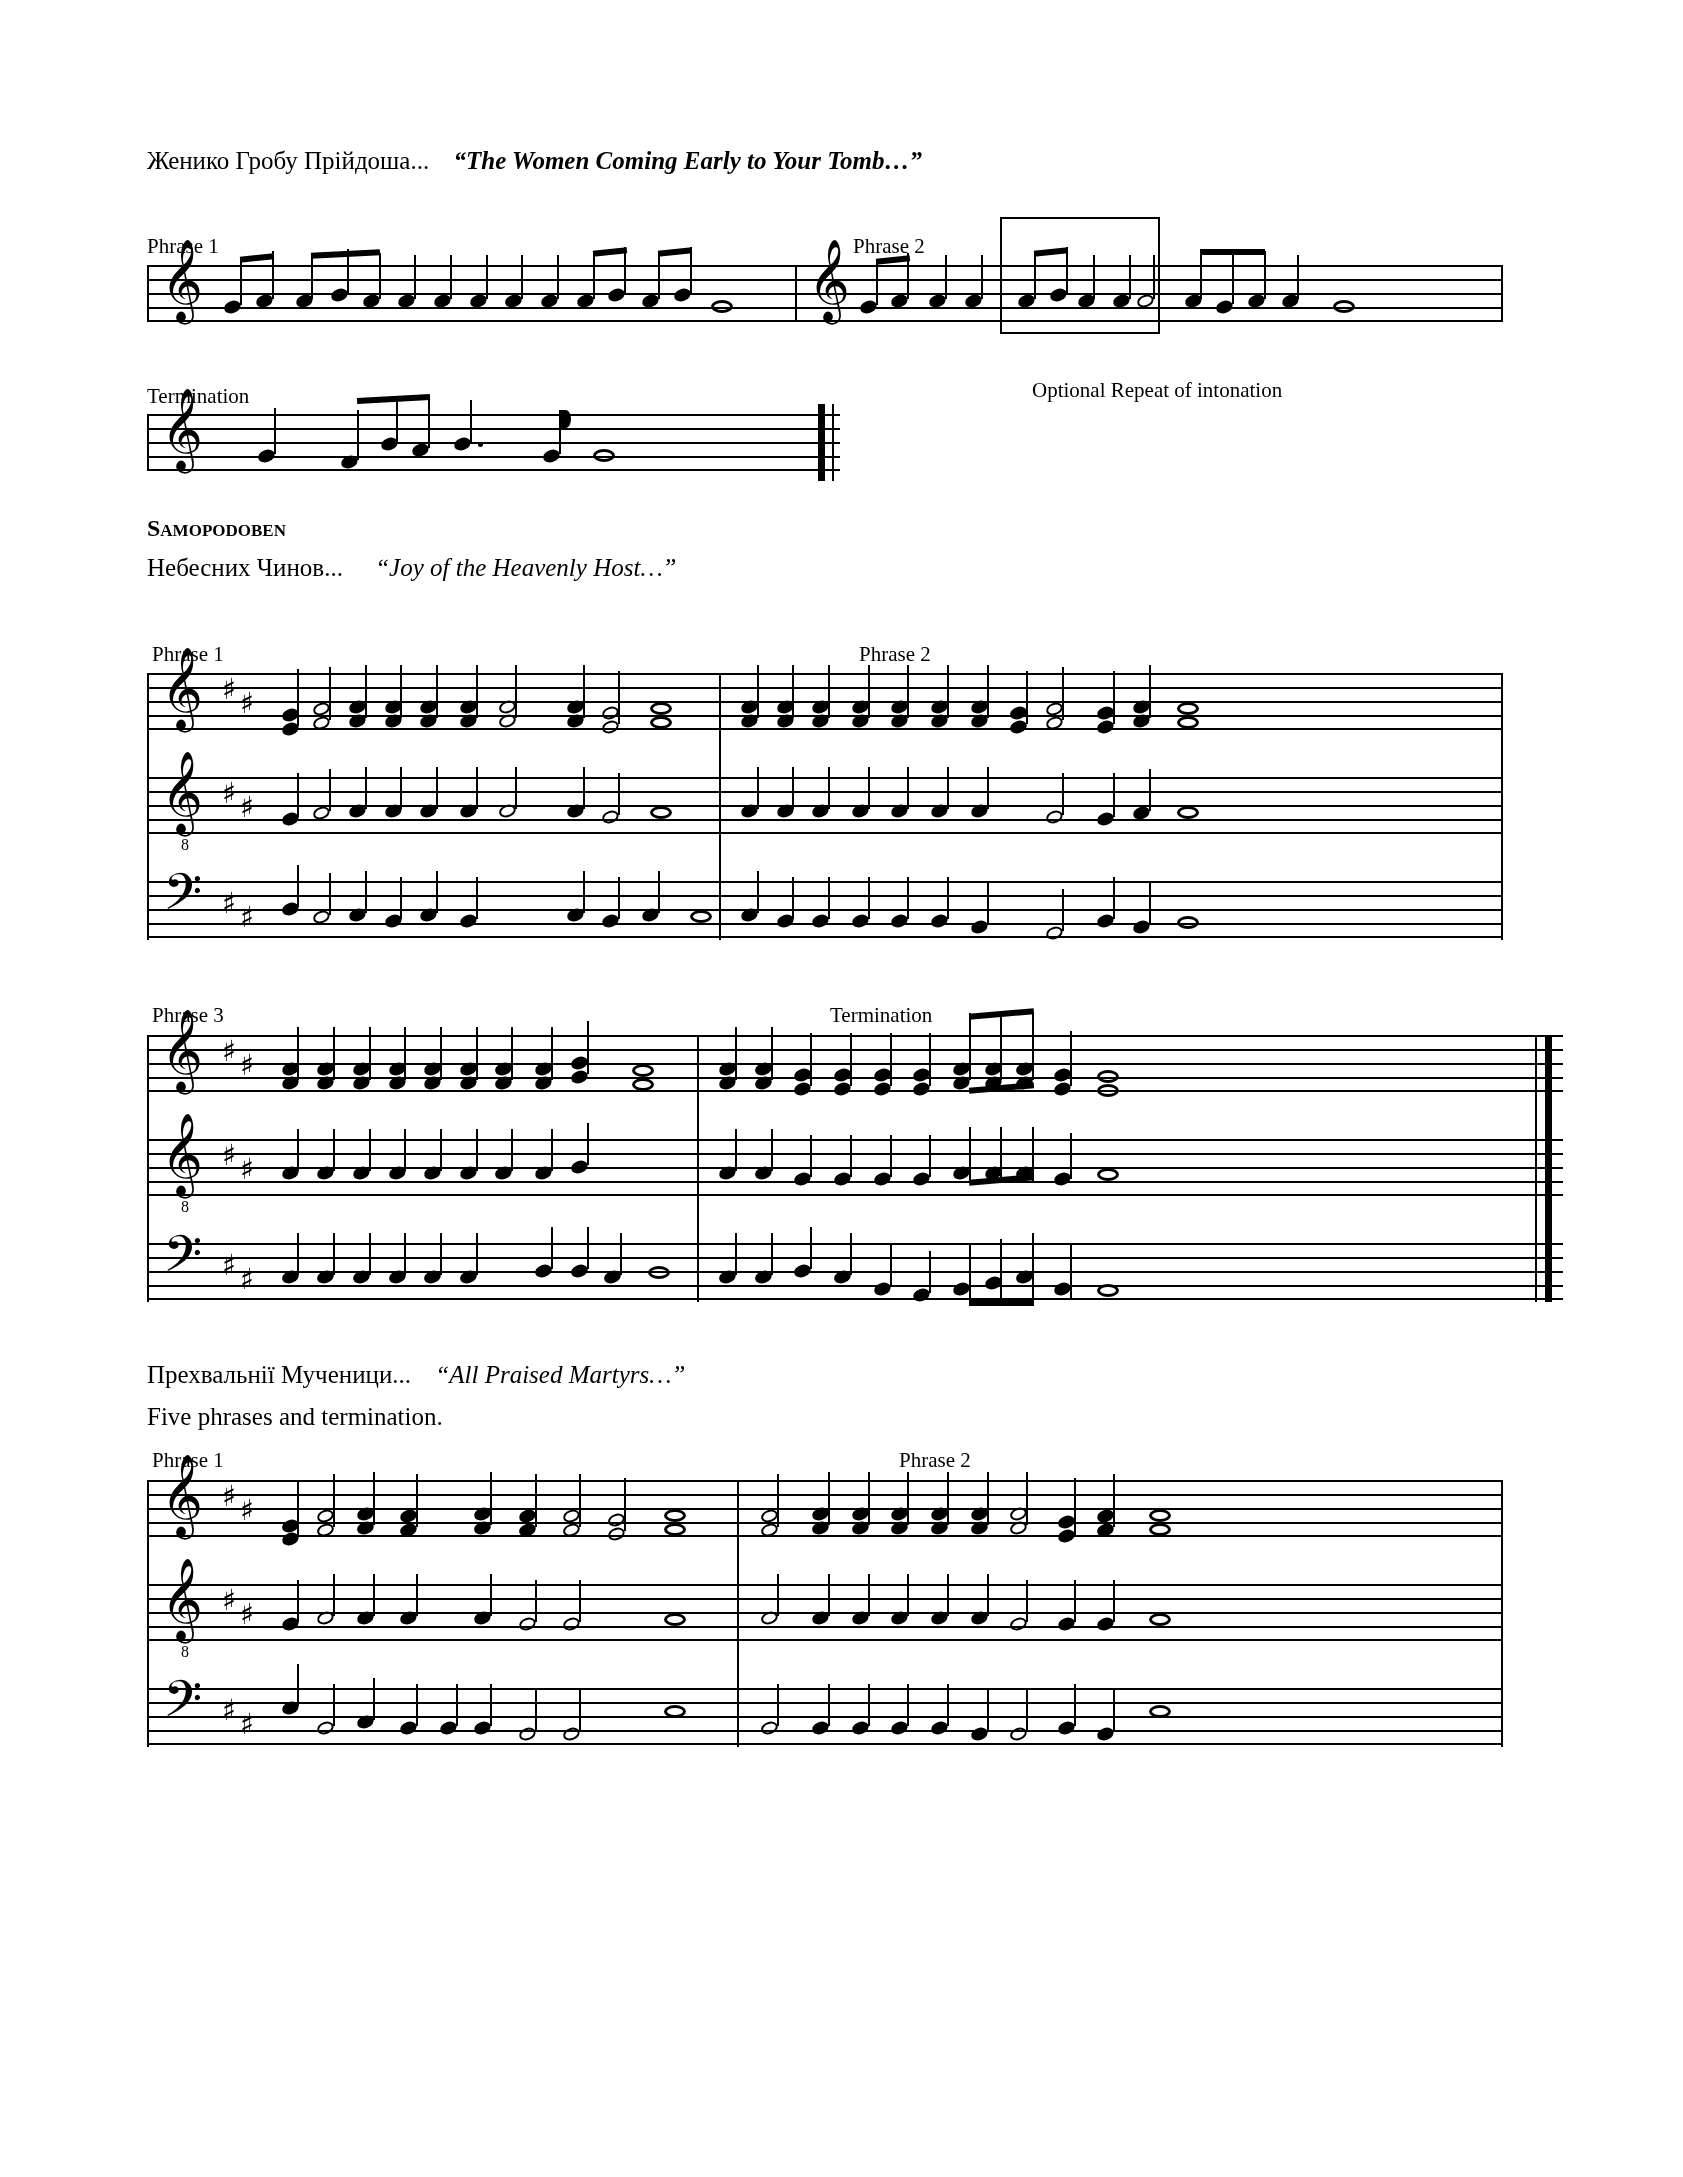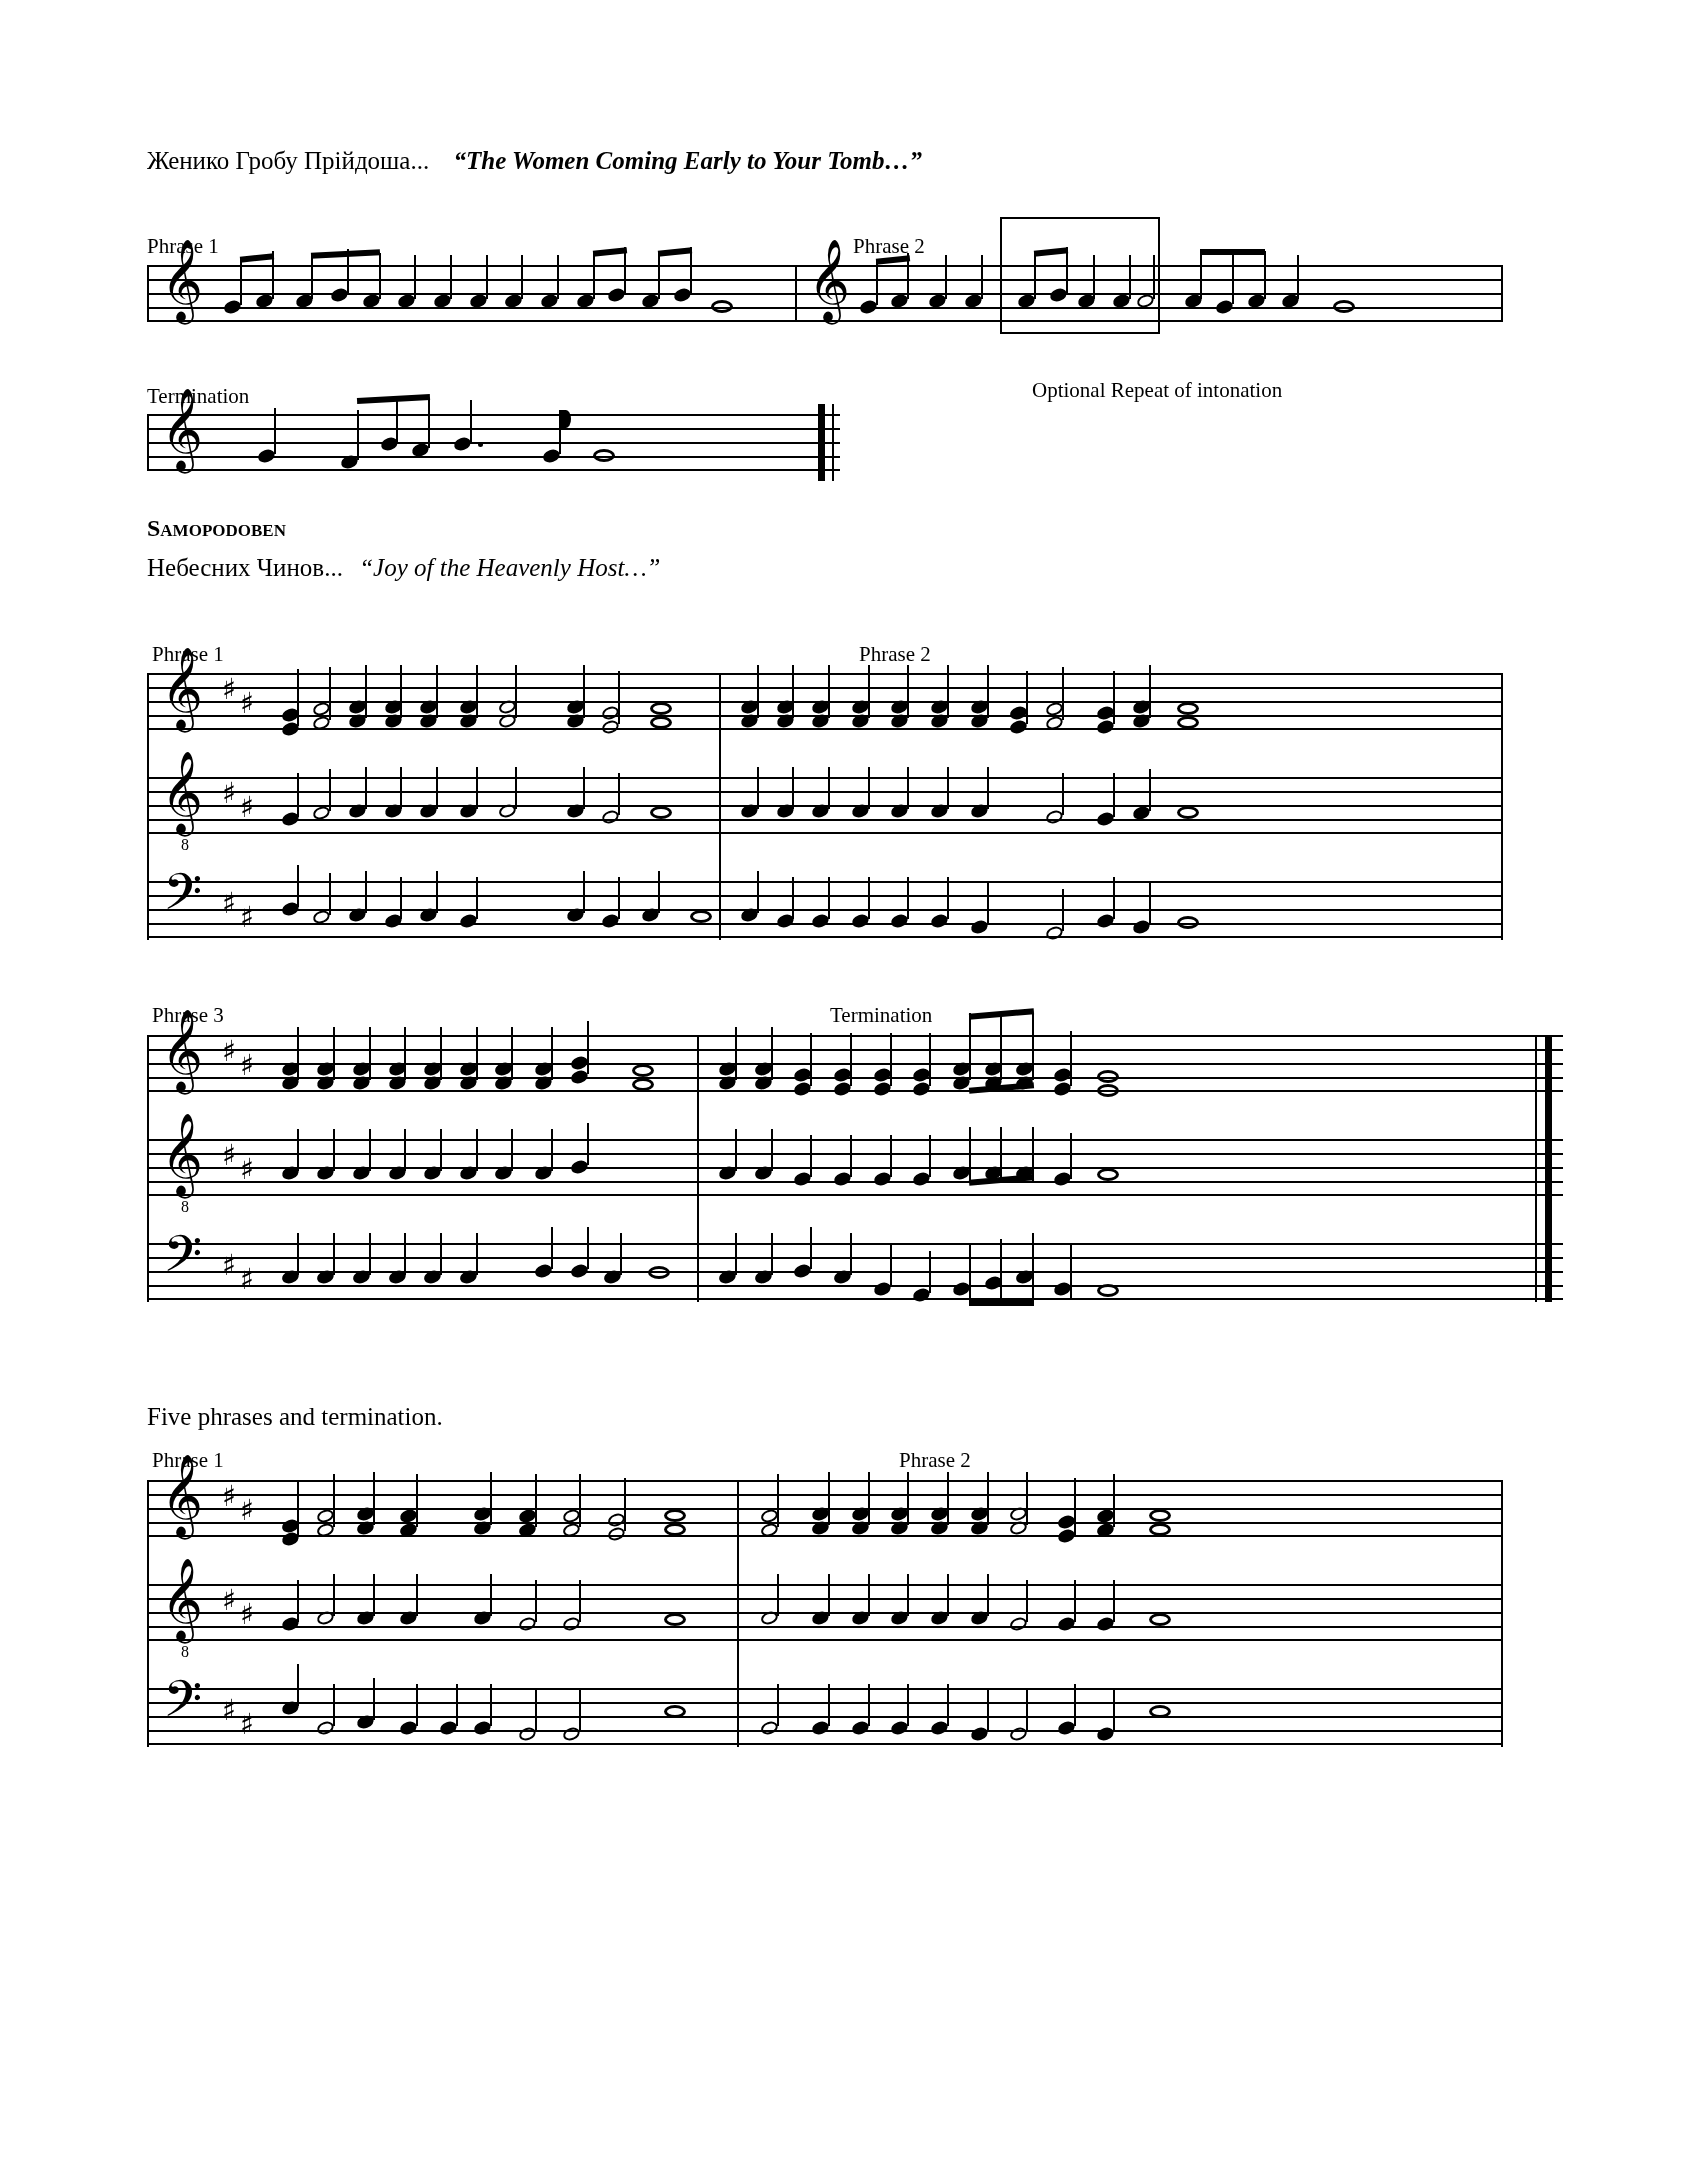--- a/index.html
+++ b/index.html
@@ -269,21 +269,21 @@
     <div class="flag" style="left:414px; top:-4px;"></div>
     <div class="noteheadW" style="left:446px; top:35px;"></div>
 
     <div class="thickbar" style="left:671px; top:-10px; height:77px;"></div>
     <div class="bar" style="left:685px; top:-10px; height:77px;"></div>
   </div>
 
   <div class="line smallcaps" style="left:147px; top:515px;">Samopodoben</div>
   <div class="line" style="left:147px; top:554px;">
     <span>Небесних Чинов...</span>
-    <span class="ital" style="margin-left:10px;">“Joy of the Heavenly Host…”</span>
+    <span class="ital" style="margin-left:26px;">“Joy of the Heavenly Host…”</span>
   </div>
 
   <div class="caplabel" style="left:152px; top:642px;">Phrase 1</div>
   <div class="caplabel" style="left:859px; top:642px;">Phrase 2</div>
 
   <div class="sys" style="left:147px; top:673px; width:1356px; height:277px;">
 
     <div class="staff" style="left:0; top:0; width:1356px; height:59px;">
       <div class="sline" style="top:0px;  width:1356px;"></div>
       <div class="sline" style="top:14px; width:1356px;"></div>
@@ -648,20 +648,24 @@
       <div class="noteheadF" style="left:907px; top:40px;"></div>
         <div class="stem" style="left:923px; top:2px; height:55px;"></div>
       <div class="noteheadW" style="left:950px; top:41px;"></div>
     </div>
     <div class="bar" style="left:0px;   top:0px; height:267px;"></div>
     <div class="bar" style="left:550px; top:0px; height:267px;"></div>
     <div class="bar" style="left:1388px;top:0px; height:267px;"></div>
     <div class="thickbar" style="left:1398px; top:0px; height:267px;"></div>
   </div>
 
+  <div class="line" style="left:147px; top:1361px;">
+    <span>Прехвальнії Мученици...</span>
+    <span class="ital" style="margin-left:18px;">“All Praised Martyrs…”</span>
+  </div>
   <div class="line" style="left:147px; top:1403px;">Five phrases and termination.</div>
 
   <div class="caplabel" style="left:152px; top:1448px;">Phrase 1</div>
   <div class="caplabel" style="left:899px; top:1448px;">Phrase 2</div>
 
   <div class="sys" style="left:147px; top:1480px; width:1356px; height:287px;">
     <div class="staff" style="left:0; top:0; width:1356px; height:59px;">
       <div class="sline" style="top:0px;  width:1356px;"></div>
       <div class="sline" style="top:14px; width:1356px;"></div>
       <div class="sline" style="top:28px; width:1356px;"></div>

